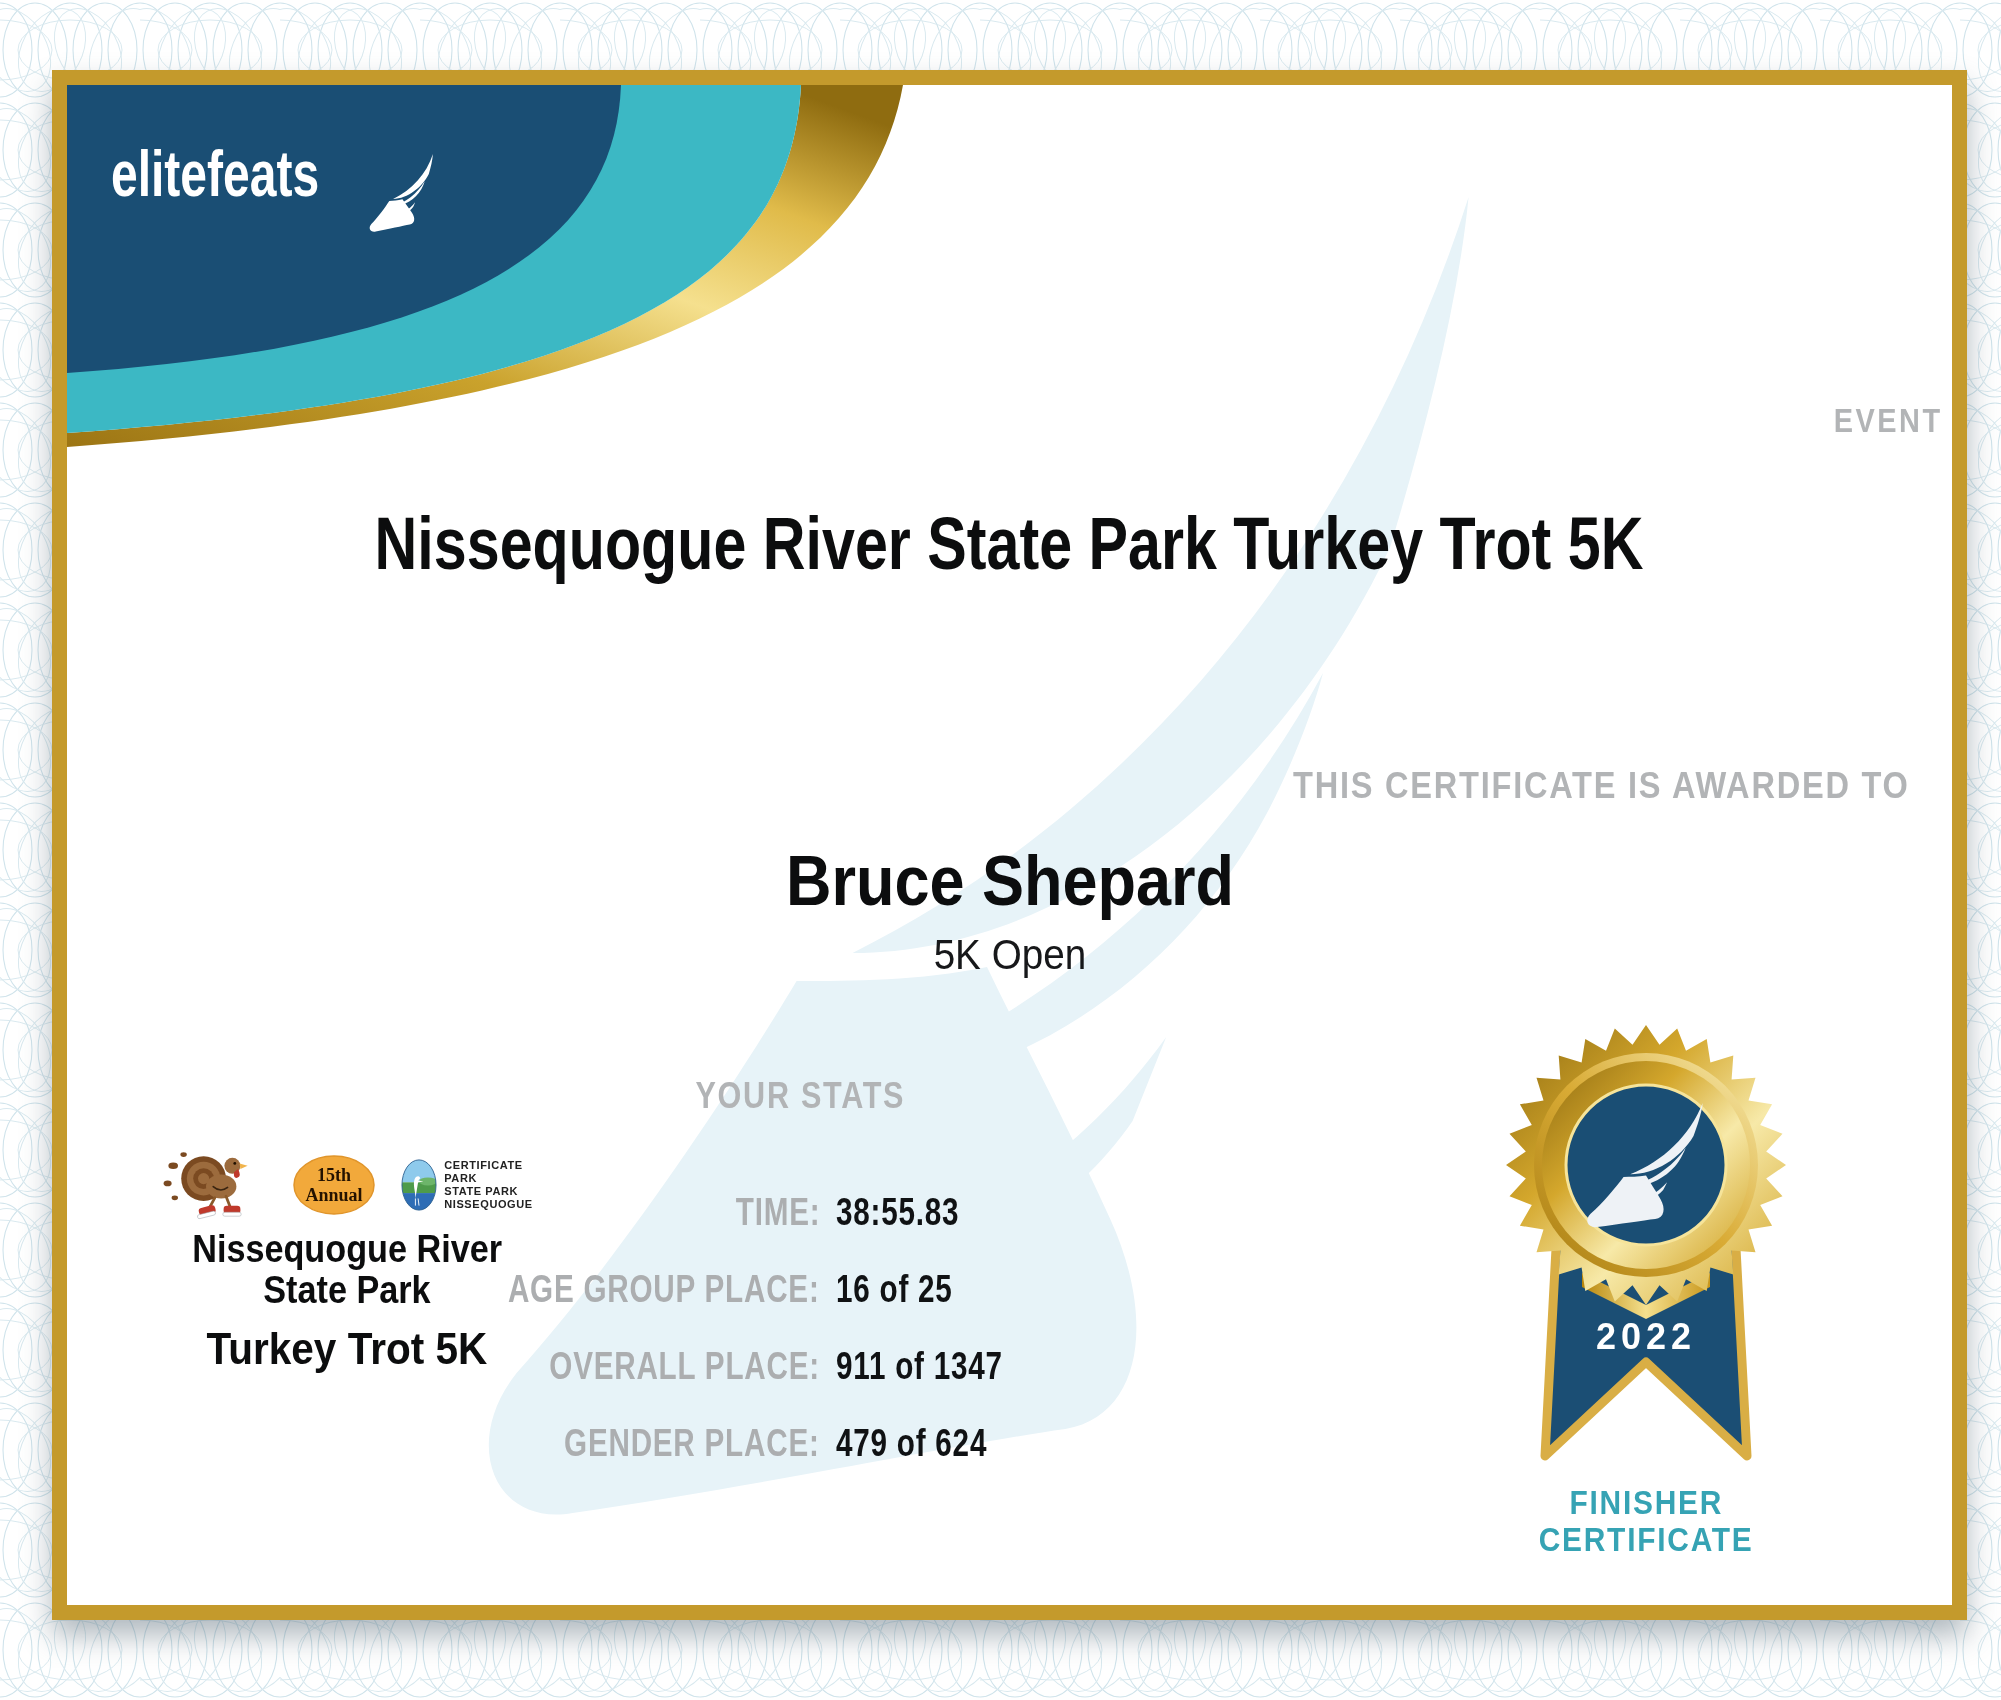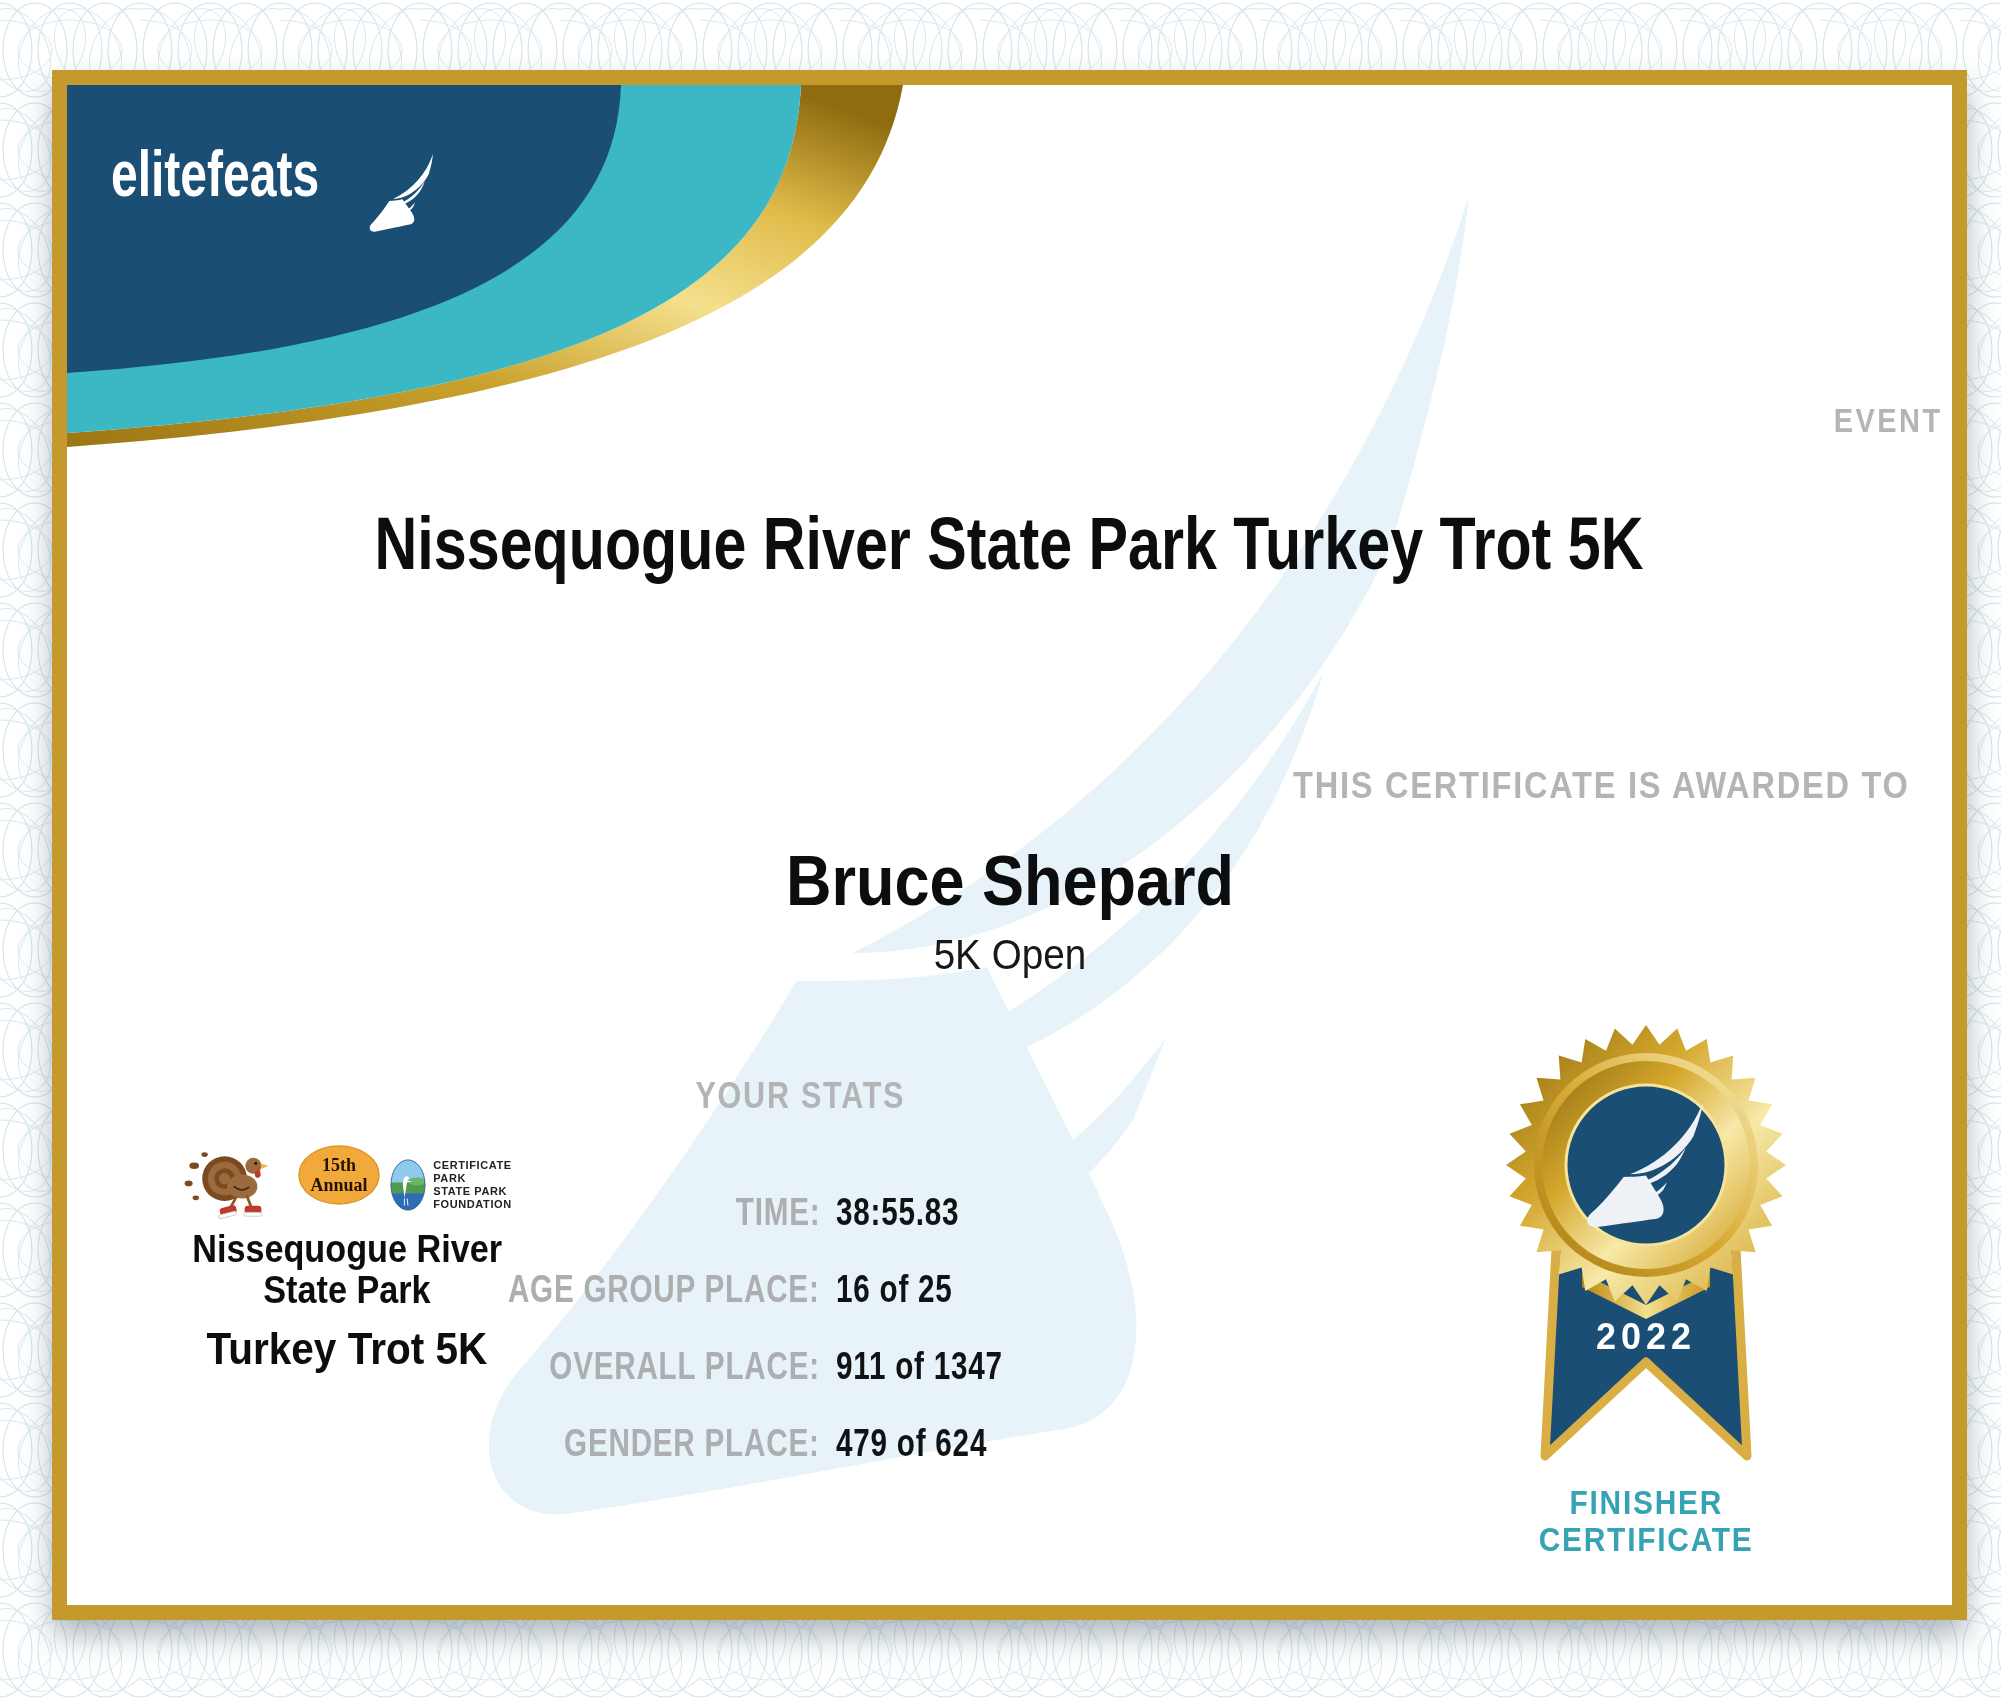--- a/index.html
+++ b/index.html
@@ -45,21 +45,21 @@
   .your-stats > span{display:inline-block;transform:scaleX(.85);}
   .stats{position:absolute;left:180px;top:1072px;width:1200px;z-index:3;}
   .stat-row{display:flex;align-items:flex-end;height:77px;}
   .stat-label{width:573px;text-align:right;white-space:nowrap;}
   .stat-label > span{display:inline-block;transform:scaleX(.78);transform-origin:100% 50%;
     font-size:38px;font-weight:bold;color:#ACAEB0;letter-spacing:1px;}
   .stat-value{margin-left:16px;white-space:nowrap;}
   .stat-value > span{display:inline-block;transform:scaleX(.78);transform-origin:0 50%;
     font-size:38px;font-weight:bold;color:#101214;letter-spacing:1px;}
   .event-logo{position:absolute;left:70px;top:1060px;width:420px;text-align:center;z-index:3;}
-  .logo-row{display:flex;justify-content:center;gap:10px;height:80px;}
+  .logo-row{display:flex;align-items:center;justify-content:center;gap:26px;height:80px;}
   .foundation{display:flex;align-items:center;gap:7px;}
   .foundation-text{text-align:left;font-size:11px;font-weight:bold;color:#222;letter-spacing:.6px;line-height:13px;}
   .park-name{margin-top:4px;font-size:38px;font-weight:bold;color:#0c0d0e;line-height:41px;white-space:nowrap;}
   .park-name > div > span{display:inline-block;transform:scaleX(.9);}
   .race-name{margin-top:12px;font-size:45px;font-weight:bold;color:#0c0d0e;white-space:nowrap;}
   .race-name > span{display:inline-block;transform:scaleX(.9);}
   .medal{position:absolute;left:1404px;top:830px;width:350px;height:560px;z-index:3;}
   .finisher{position:absolute;left:1404px;top:1399px;width:350px;text-align:center;z-index:3;
     font-size:34px;font-weight:bold;color:#36A3B4;letter-spacing:2px;line-height:37px;white-space:nowrap;}
   .finisher > div > span{display:inline-block;transform:scaleX(.88);}
@@ -213,21 +213,21 @@
                 <ellipse cx="30" cy="25" rx="10" ry="4.5" fill="#6db56a"></ellipse>
                 <path d="M16,44 C16,35 13,30 15,23 C16,18 22,18 21,22 L19,24 l6,1 -6,1 z" fill="#ffffff"></path>
                 <path d="M16,44 l0,8 M19,44 l1,8" stroke="#ffffff" stroke-width="1"></path>
               </g>
               <ellipse cx="20" cy="29" rx="19" ry="28" fill="none" stroke="#2b5f8f" stroke-width="1"></ellipse>
             </svg>
             <div class="foundation-text">
               <div>CERTIFICATE</div>
               <div>PARK</div>
               <div>STATE PARK</div>
-              <div>FOUNDATION</div>
+              <div>NISSEQUOGUE</div>
             </div>
           </div>
         </div>
         <div class="park-name">
           <div><span>Nissequogue River</span></div>
           <div><span>State Park</span></div>
         </div>
         <div class="race-name">
           <span>Turkey Trot 5K</span>
         </div>

